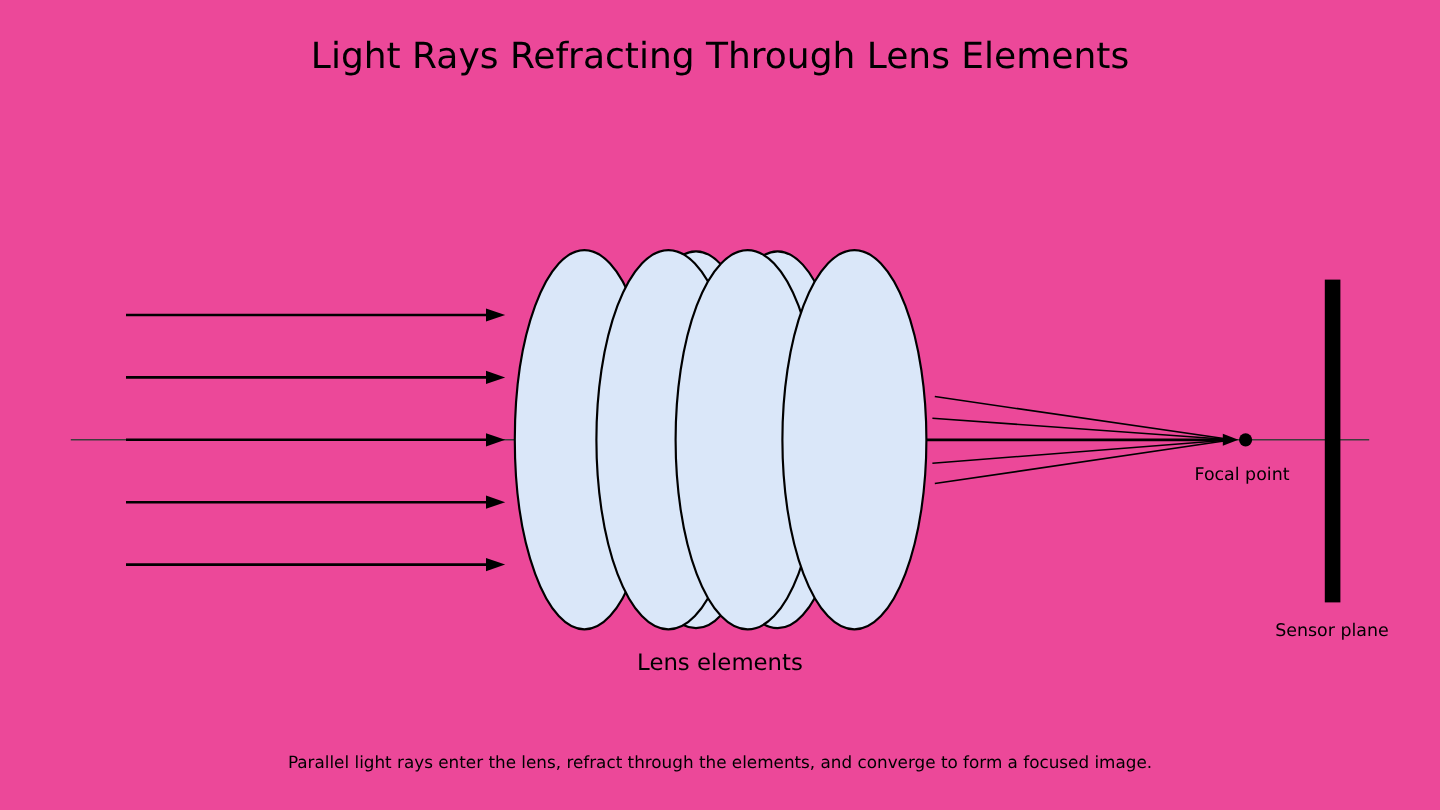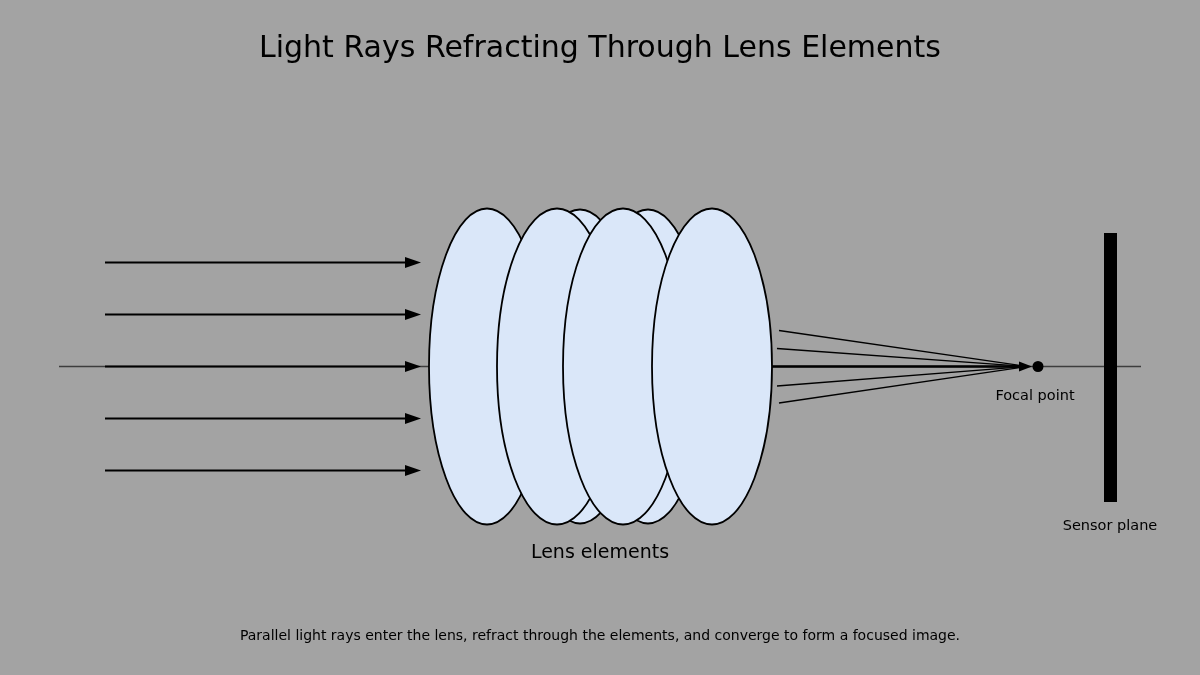--- a/index.html
+++ b/index.html
@@ -4,21 +4,21 @@
 <style>
   html, body {
     margin: 0;
     padding: 0;
     background: #ffffff;
   }
   .figure {
     position: relative;
     width: 1200px;
     height: 675px;
-    background: #a3a3a3;
+    background: #ec4899;
     overflow: hidden;
     font-family: "DejaVu Sans", sans-serif;
   }
   svg { display: block; }
   svg text {
     font-family: "DejaVu Sans", "Liberation Sans", sans-serif;
     fill: #000000;
   }
   .title-text   { font-size: 30px; }
   .section-label{ font-size: 19px; }

